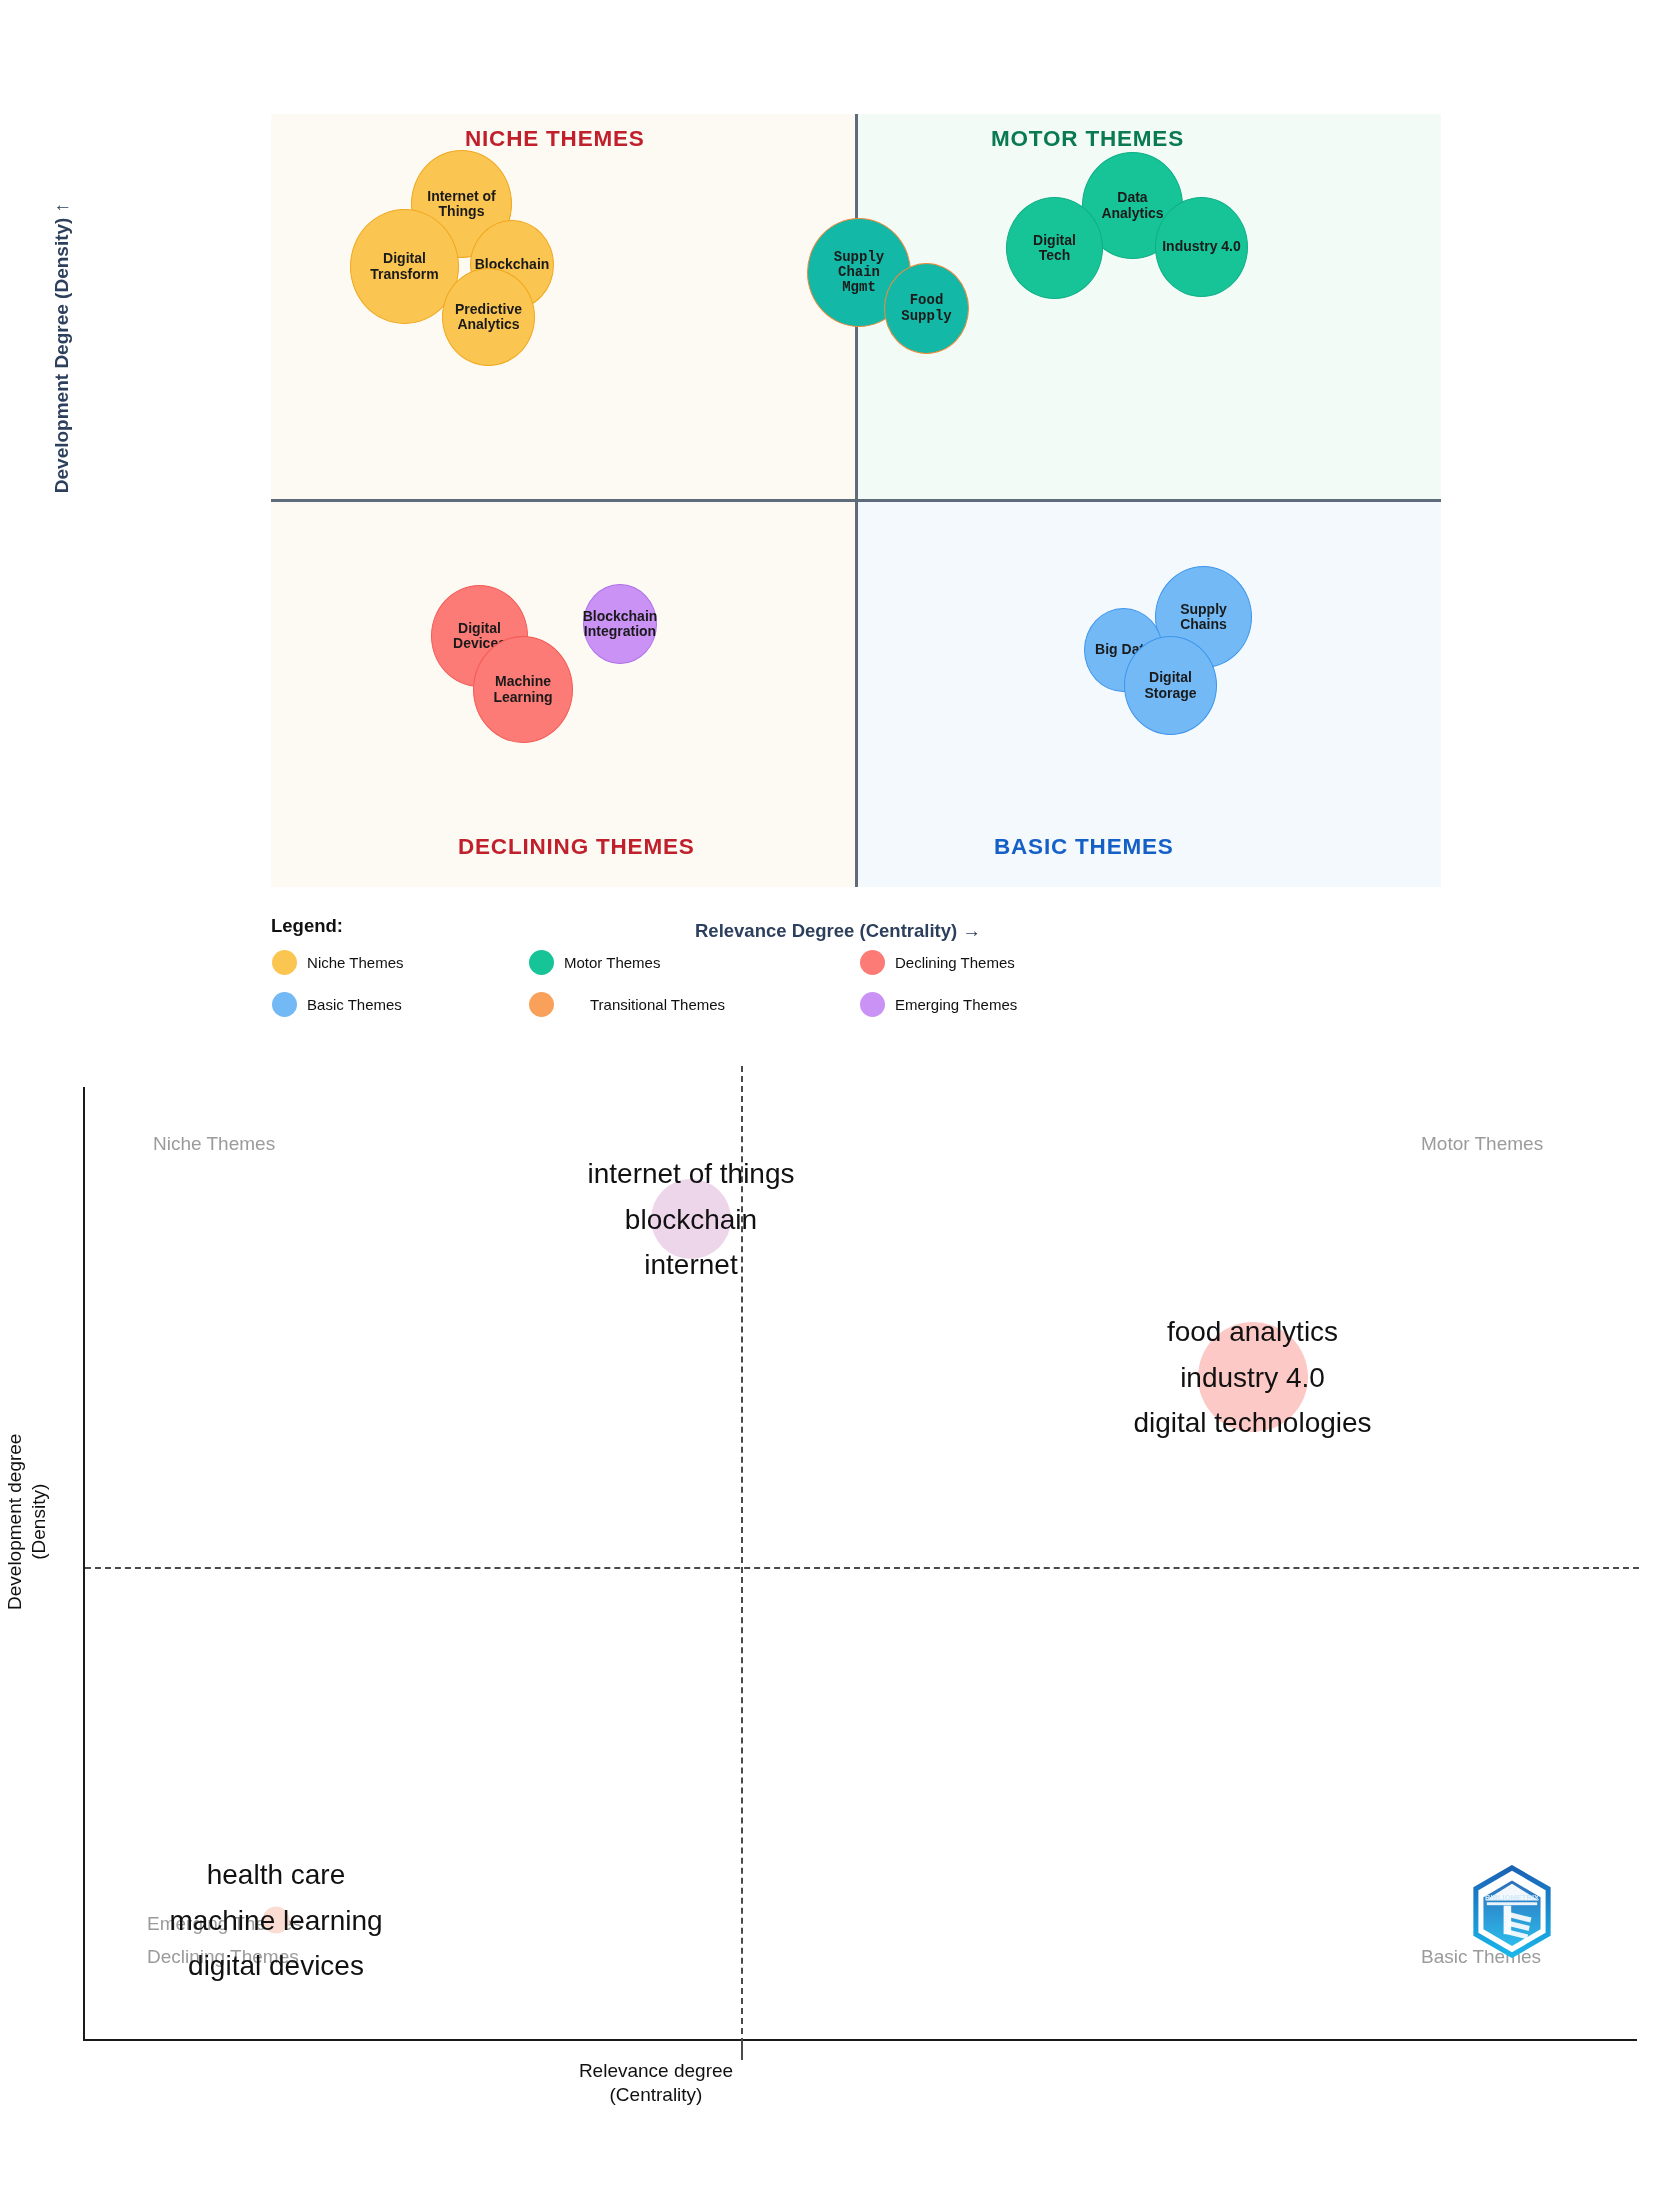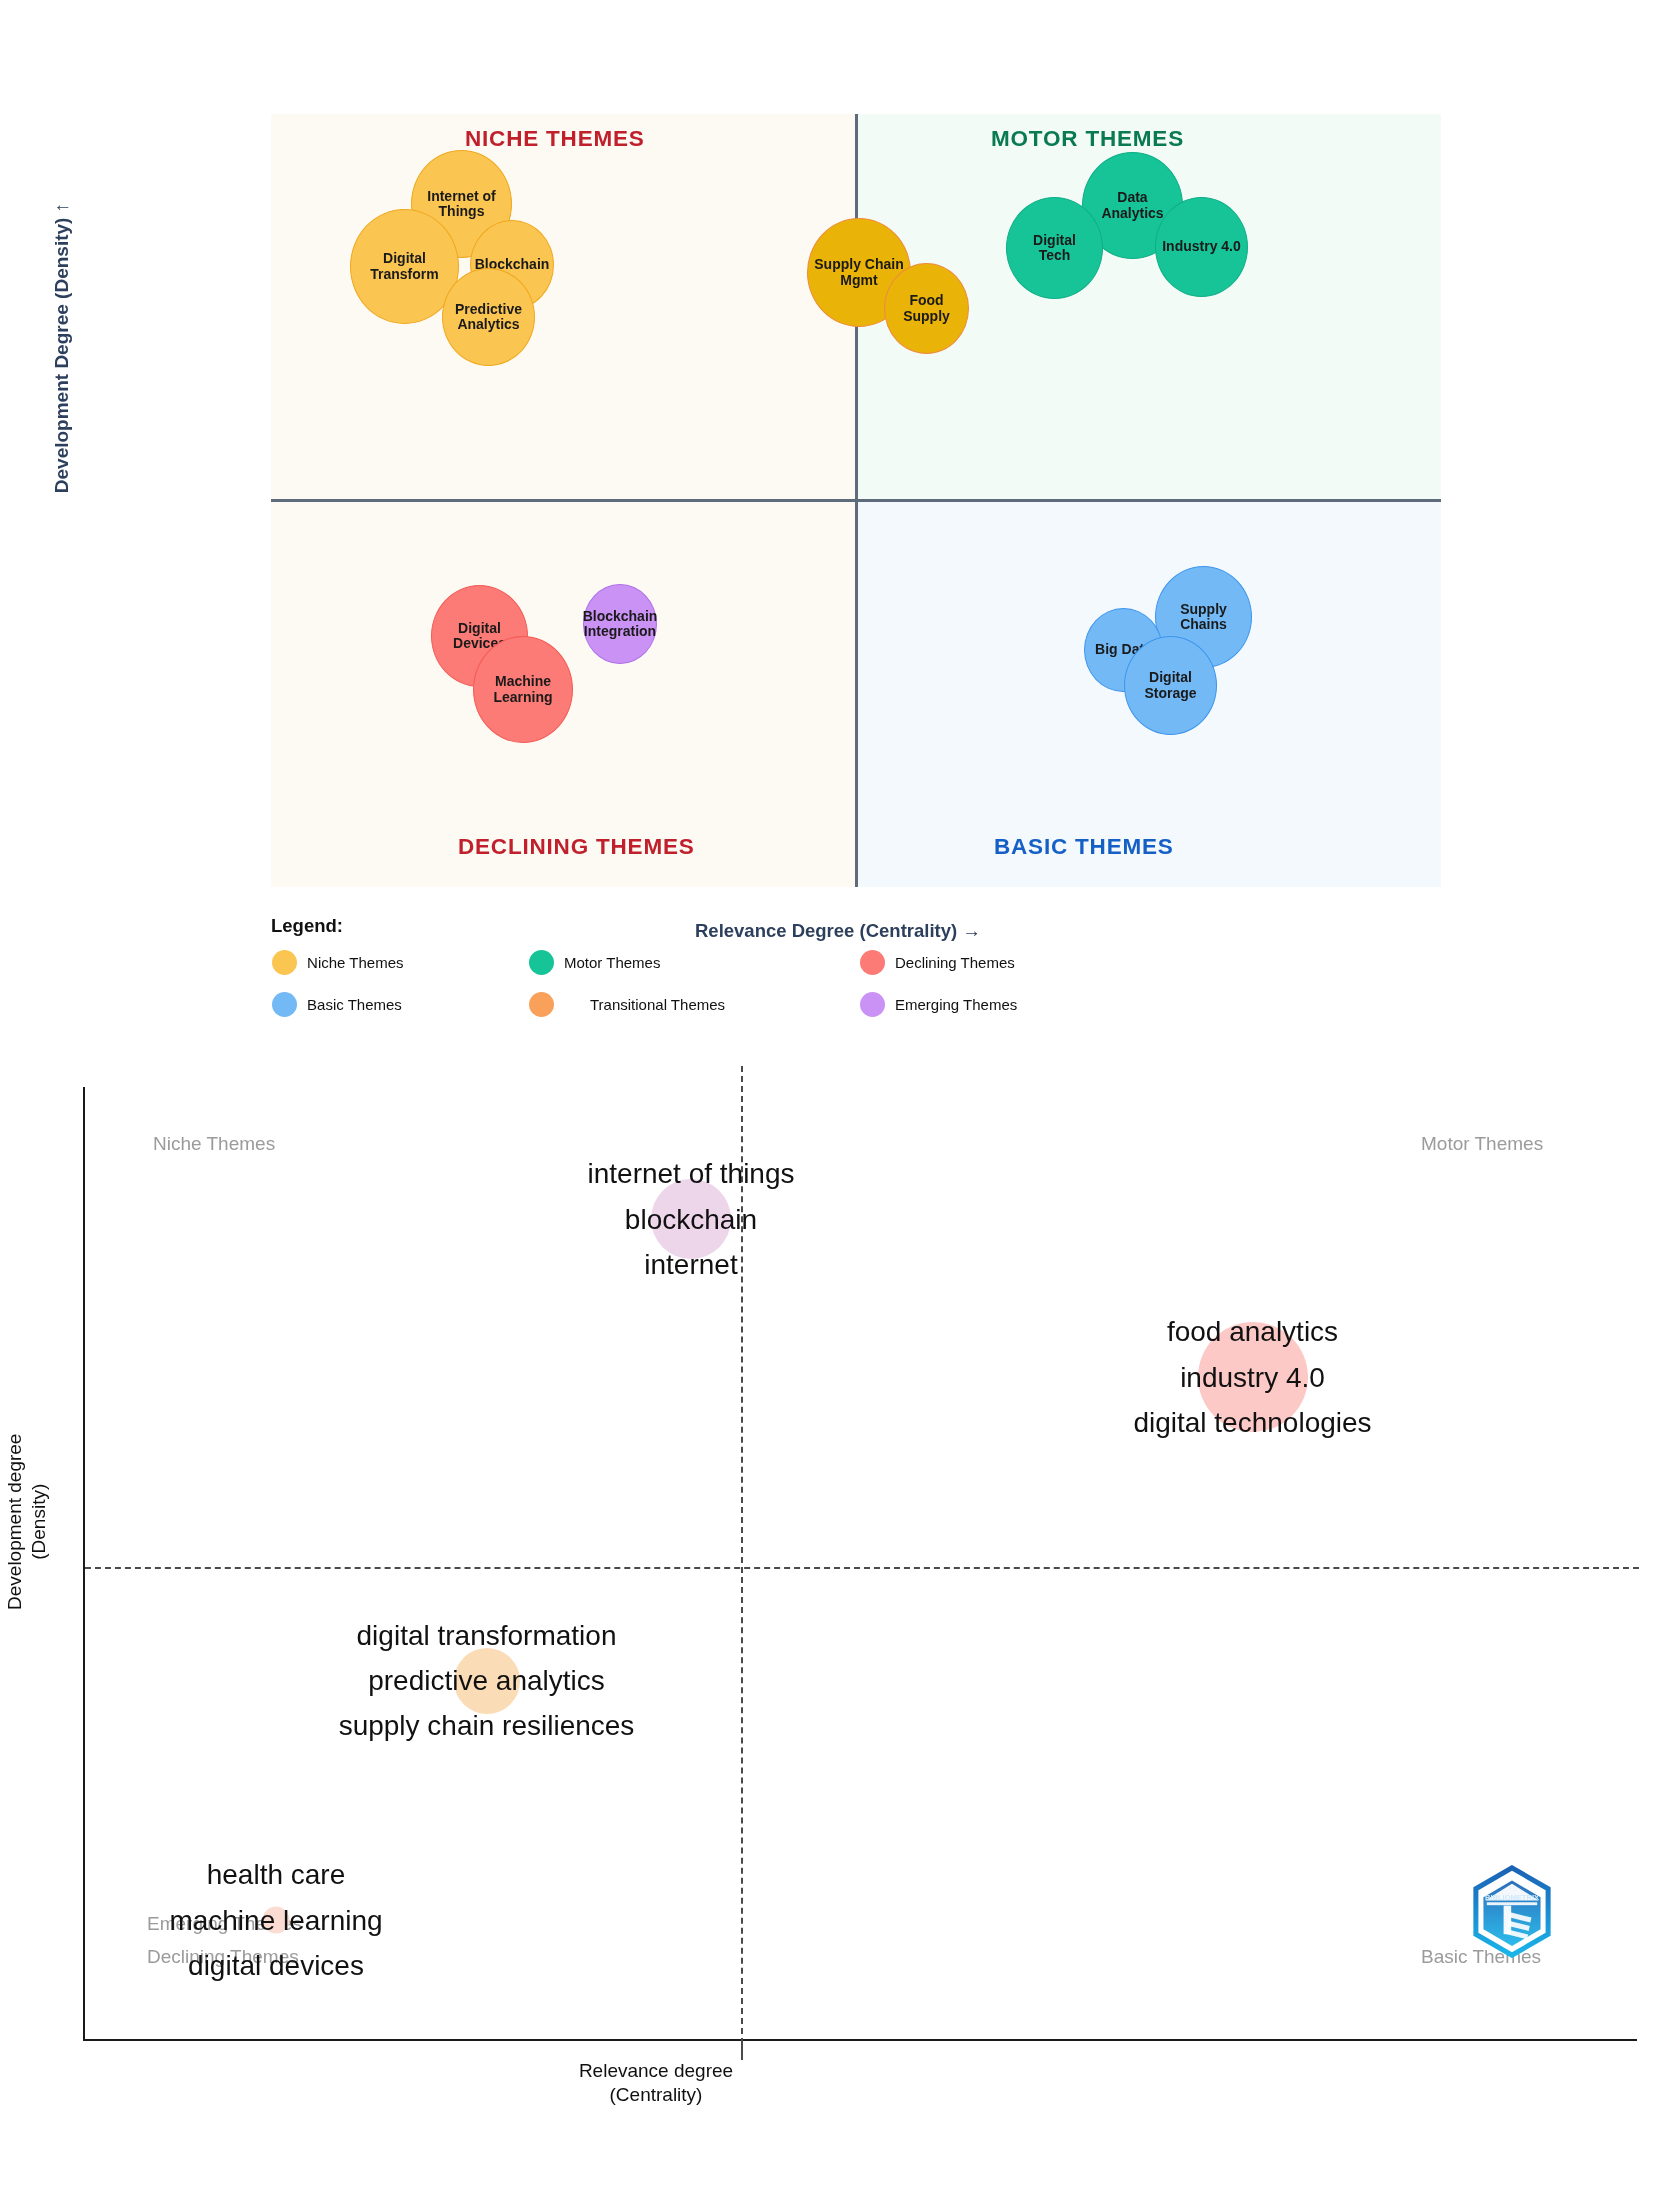--- a/index.html
+++ b/index.html
@@ -80,21 +80,21 @@
     text-align: center;
     font-size: 14px;
     font-weight: bold;
     color: #1a1a1a;
     line-height: 1.08;
     padding: 1.1px;
   }
   .b-niche     { background: #fbc martial; }
   .b-niche     { background: #fbc552; border: 1.7px solid #f0a81e; }
   .b-motor     { background: #17c498; border: 1.7px solid #0fae86; }
-  .b-transit   { background: #eab308; border: 1.7px solid #ef8b3e; }
+  .b-transit   { background: #14b8a6; border: 1.7px solid #ef8b3e; font-family: Liberation Mono, monospace; }
   .b-declining { background: #fc7b76; border: 1.7px solid #f35c56; }
   .b-emerging  { background: #cb92f5; border: 1.7px solid #b06fe8; }
   .b-basic     { background: #72b9f6; border: 1.7px solid #3d96ec; }
 
   #y-axis-label-top {
     position: absolute;
     left: -135px; top: 337px;
     width: 393px;
     transform: rotate(-90deg);
     transform-origin: center center;
@@ -367,26 +367,20 @@
     </div>
 
     <div class="bcluster" style="left:1033px; top:231px; width:269px; height:118px;">
       <span class="bcircle" style="width:110px; height:110px; background:#fcc9c6;"></span>
       <span class="bword">food analytics</span>
       <span class="bword">industry 4.0</span>
       <span class="bword">digital technologies</span>
     </div>
 
 
-    <div class="bcluster" style="left:281px; top:536px; width:241px; height:115px;">
-      <span class="bcircle" style="width:66px; height:66px; background:#fadcb6;"></span>
-      <span class="bword">digital transformation</span>
-      <span class="bword">predictive analytics</span>
-      <span class="bword">supply chain resiliences</span>
-    </div>
 
 
     <div class="bcluster" style="left:90px; top:777px; width:202px; height:112px;">
       <span class="bcircle" style="width:27px; height:27px; background:#fadcd3;"></span>
       <span class="bword">health care</span>
       <span class="bword">machine learning</span>
       <span class="bword">digital devices</span>
     </div>
 
     <div id="watermark">

